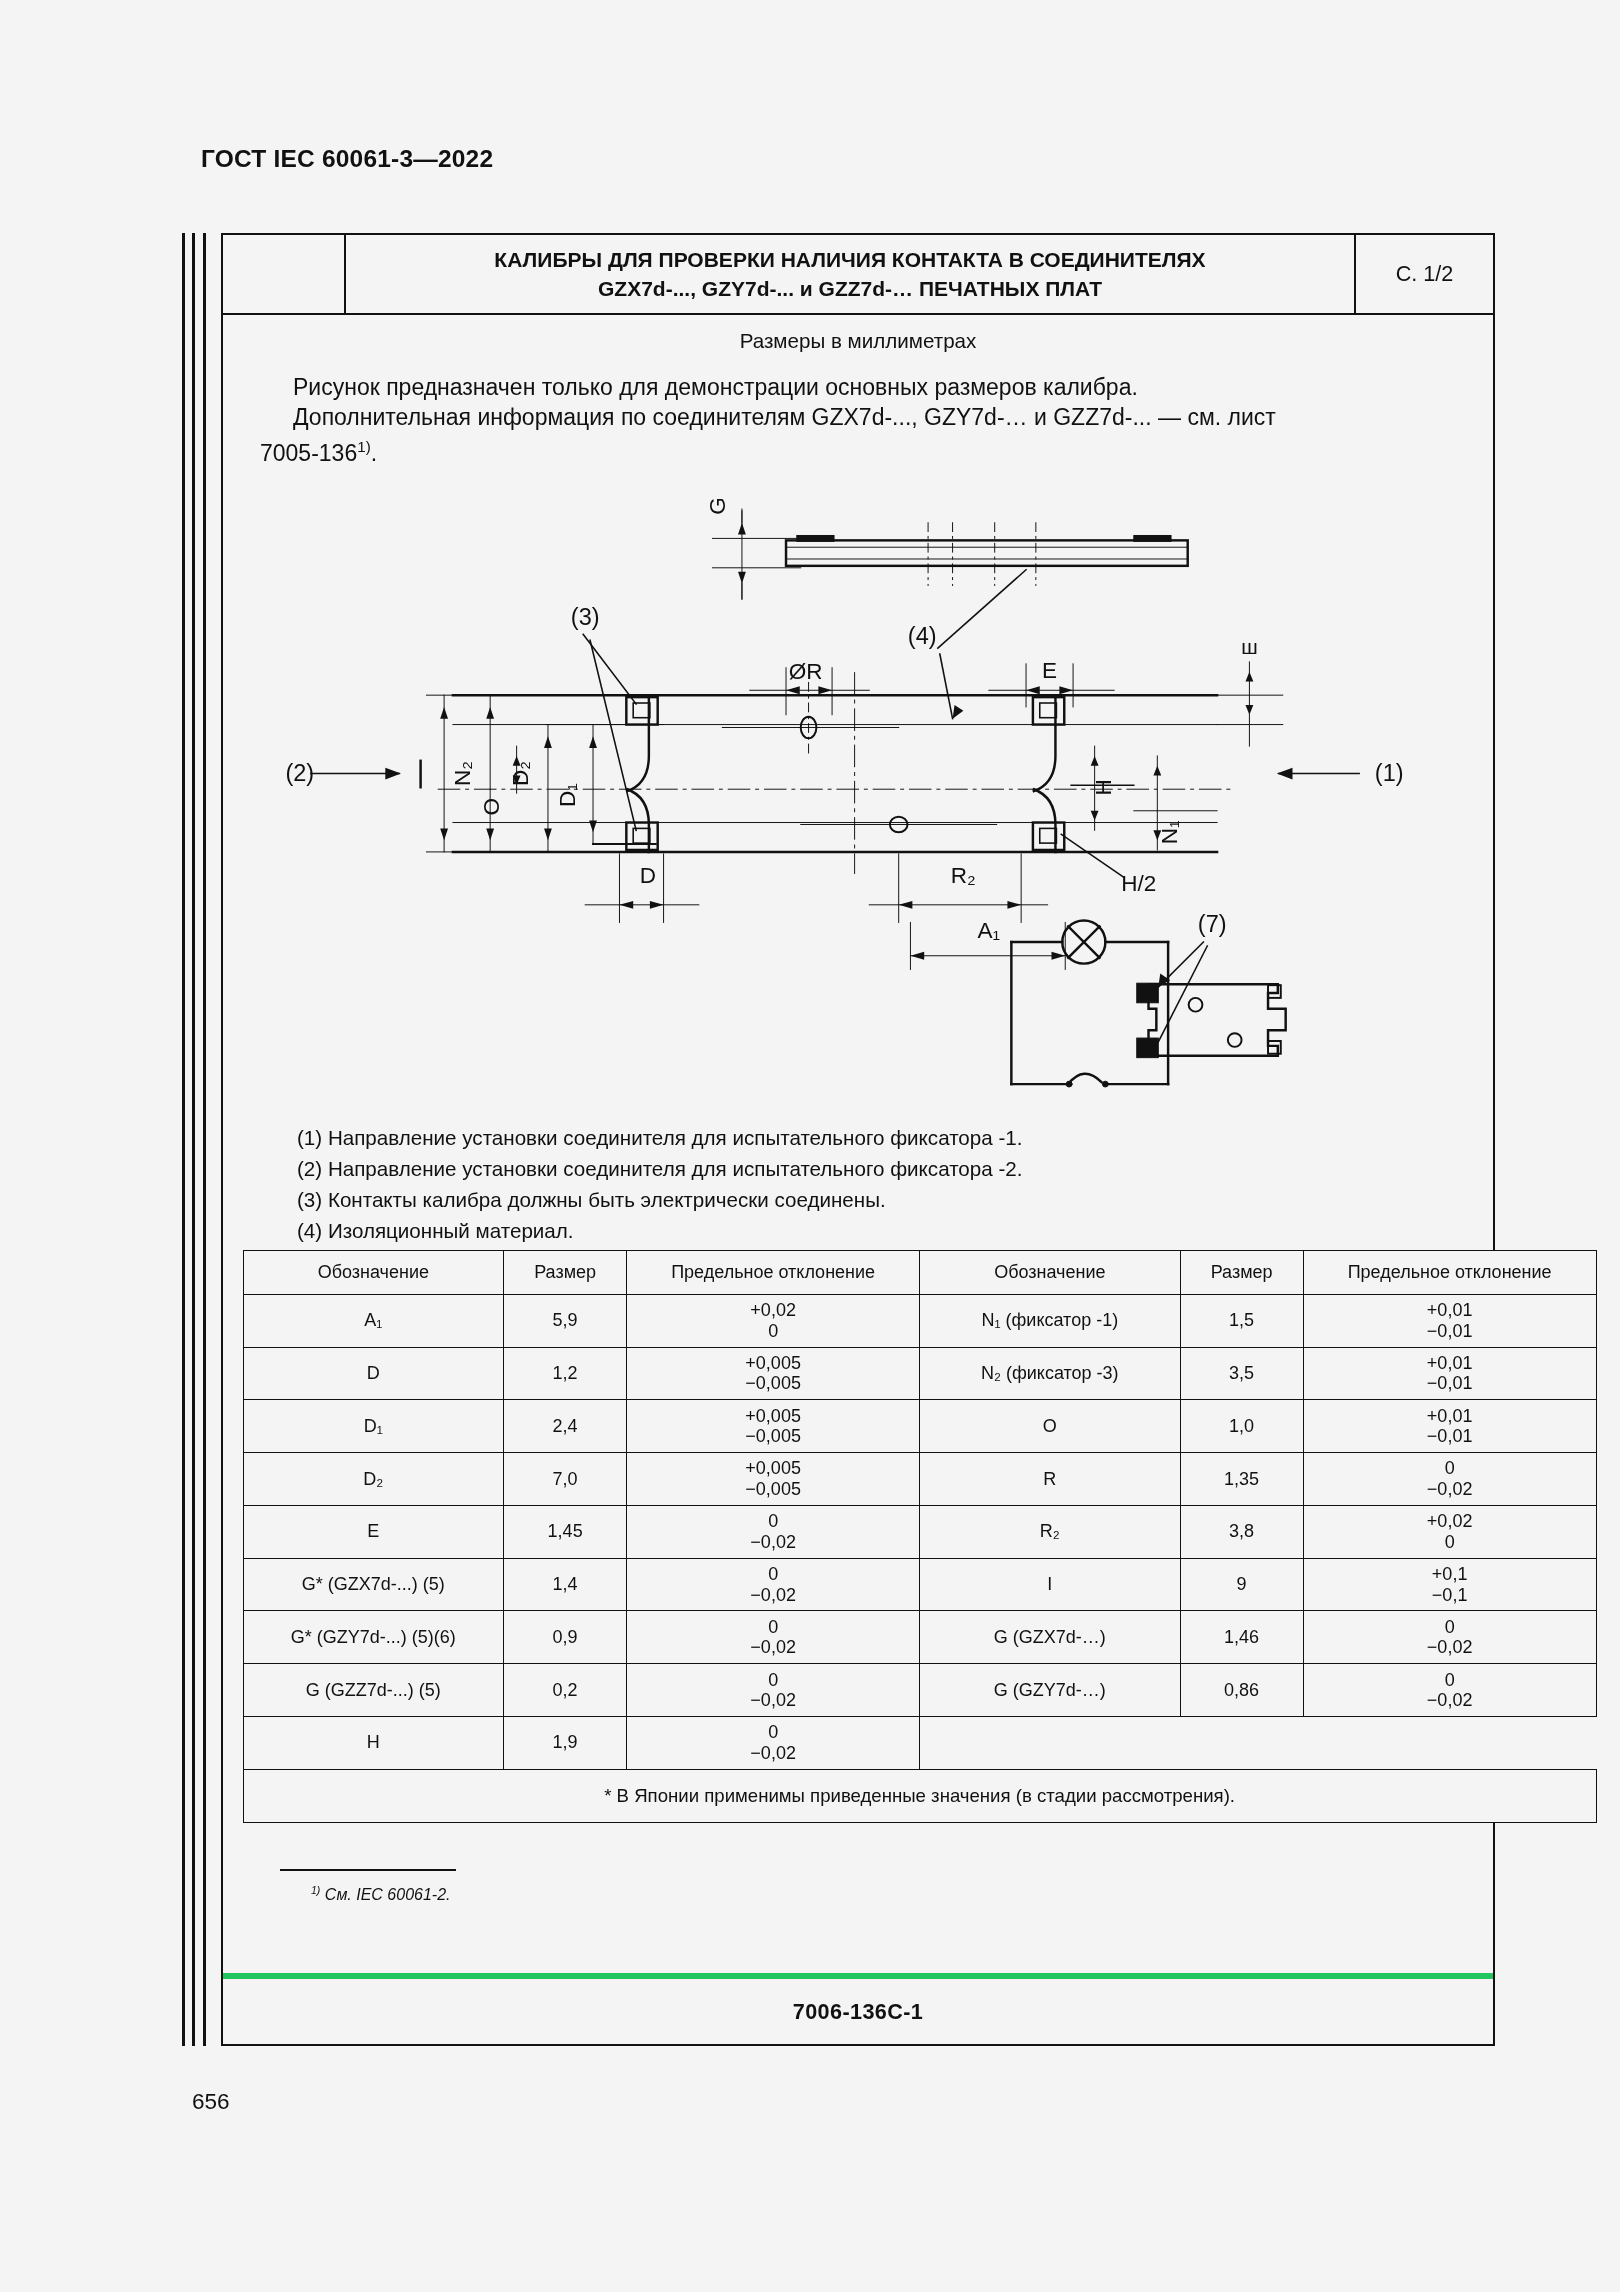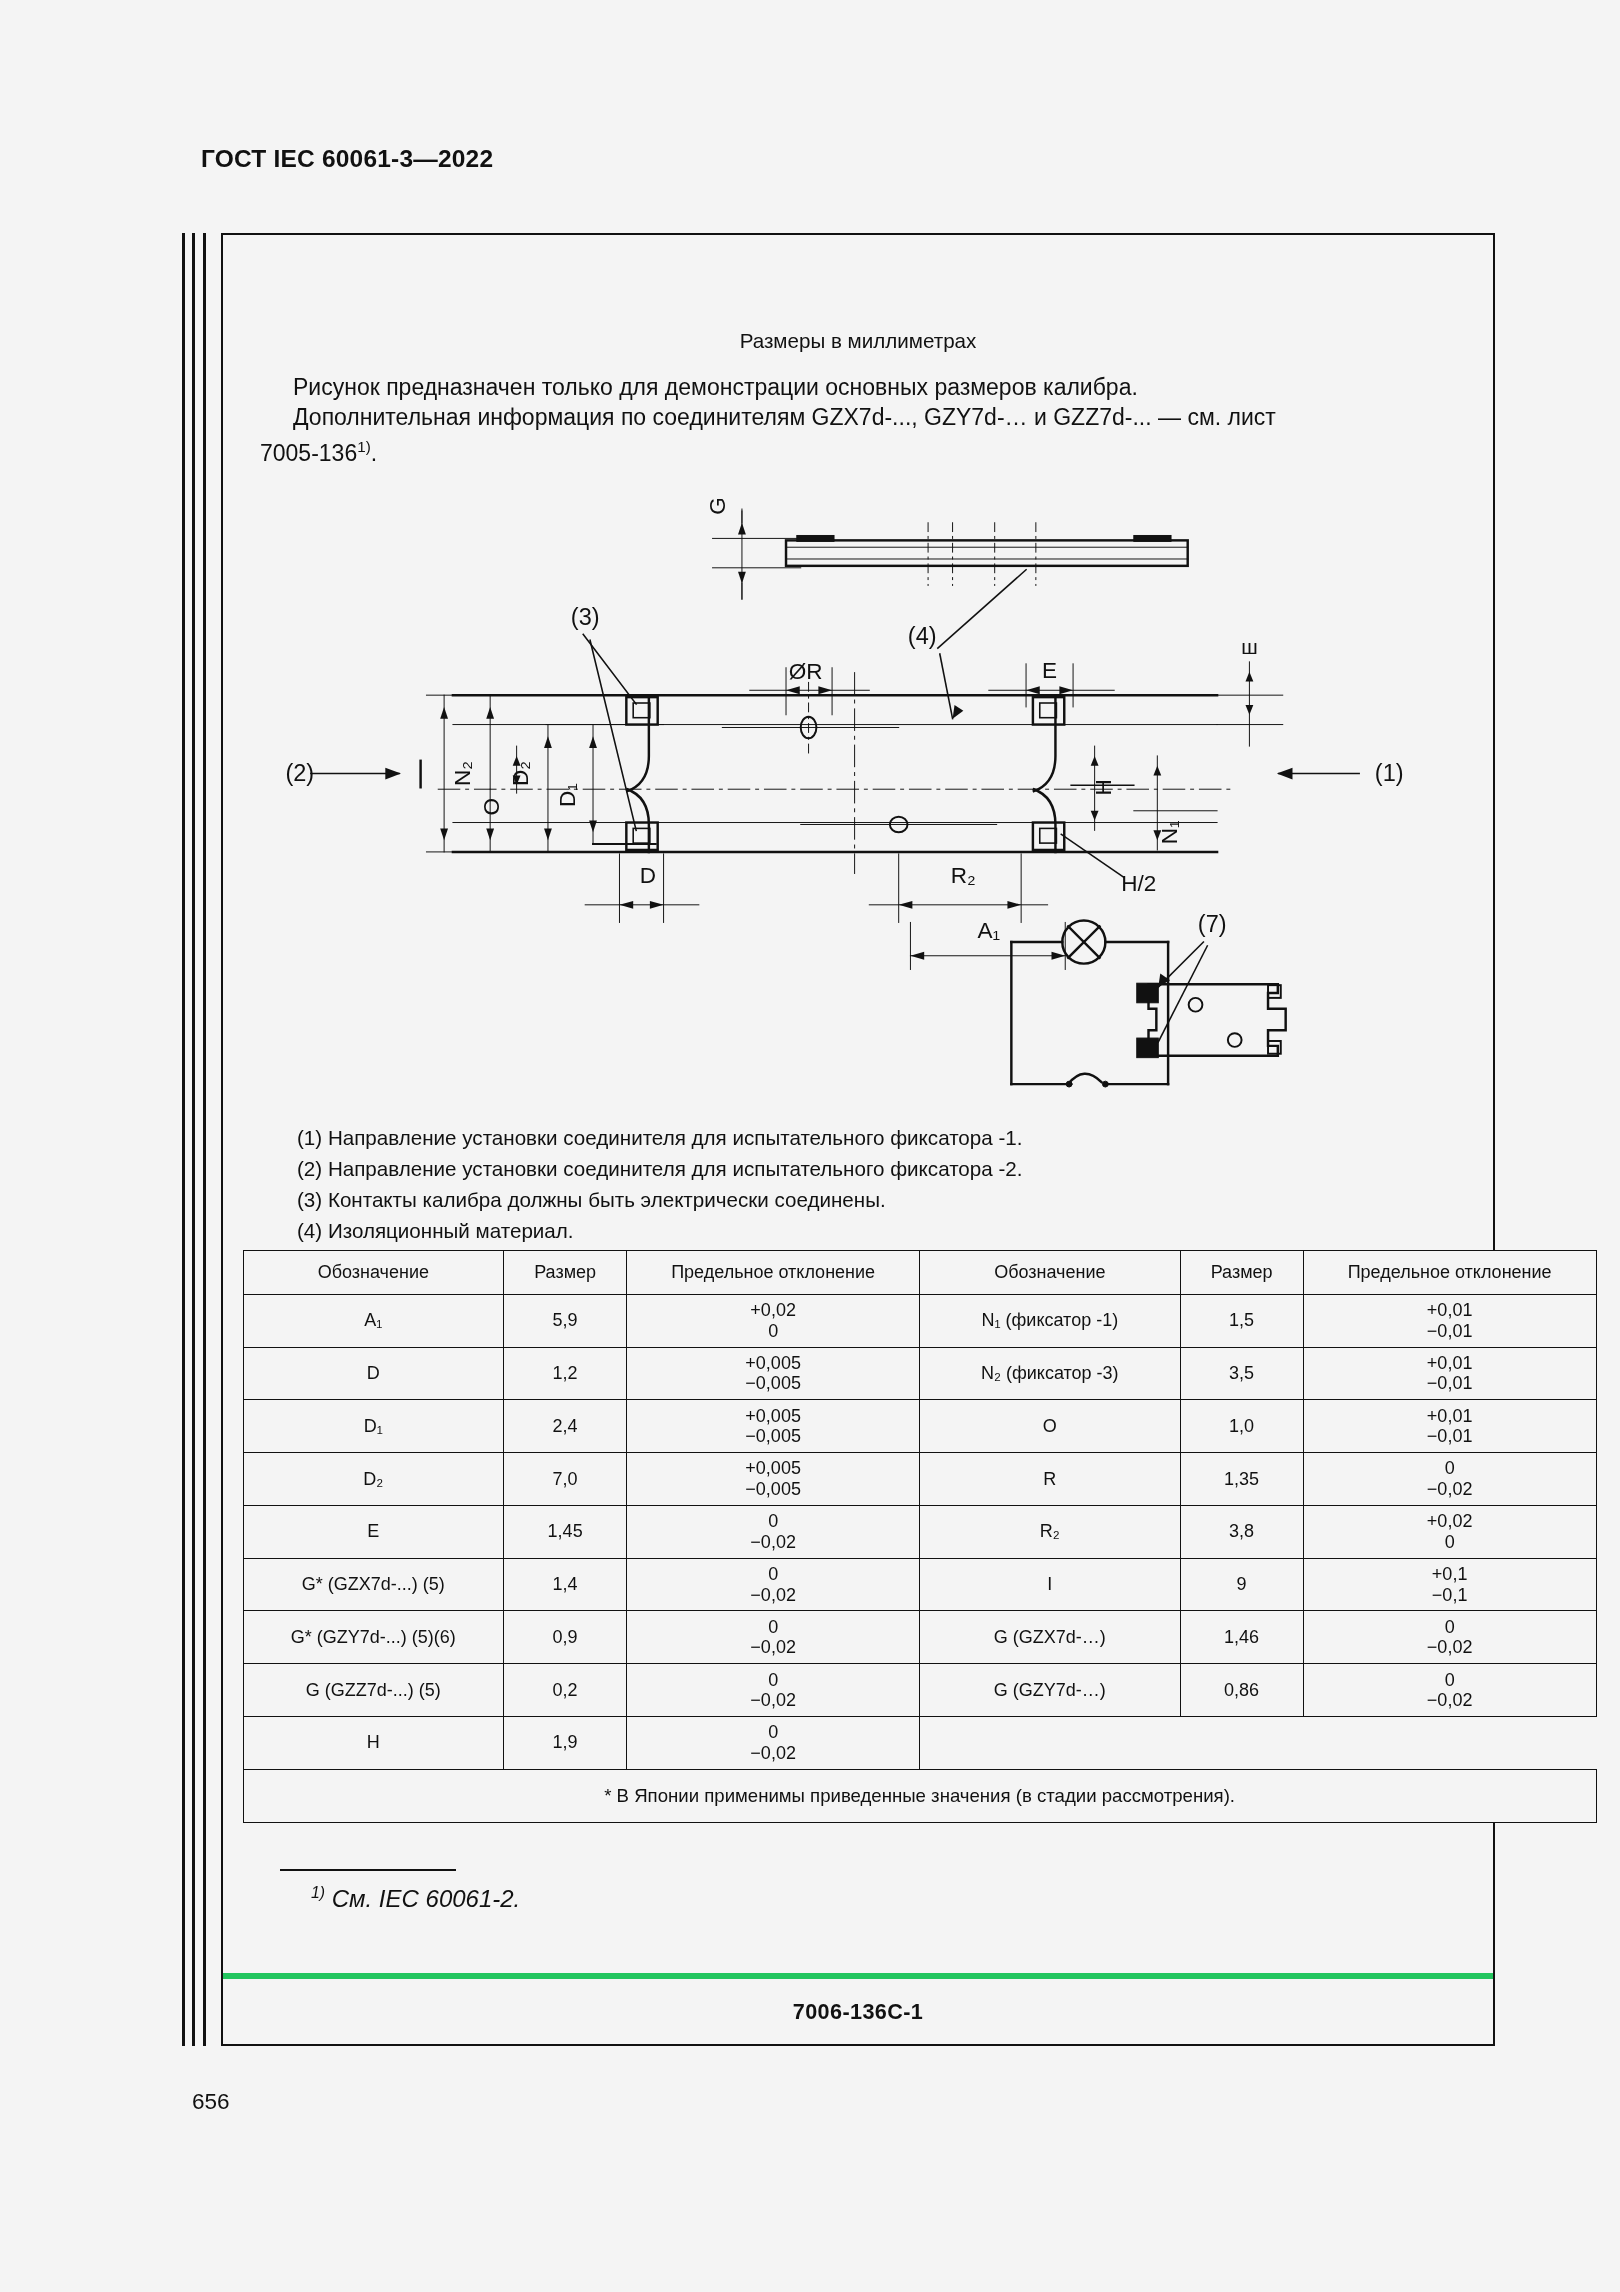--- a/index.html
+++ b/index.html
@@ -92,21 +92,21 @@
   .c-size{width:90px;}
   .c-tol{width:221px;}
   .tol2{line-height:20.6px;}
   .noborder{border:none!important;}
   .starnote td{
     text-align:left;padding-left:25.5px;height:41px;font-size:18.6px;
   }
 
   
   .fnrule{position:absolute;left:57px;top:1634px;width:176px;height:2px;background:#111;}
-  .fnote{position:absolute;left:88px;top:1649px;font-size:24px;font-style:italic;}
+  .fnote{position:absolute;left:88px;top:1649px;font-size:16px;font-style:italic;}
 
   
   .footbox{
     position:absolute;left:0;bottom:0;width:100%;height:71px;
     border-top:6px solid #22c55e;box-sizing:border-box;
     display:flex;align-items:center;justify-content:center;
     font-weight:bold;font-size:21.6px;letter-spacing:0.4px;
   }
 
   
@@ -118,20 +118,28 @@
 <div class="page">
 
   <div class="runhead">ГОСТ IEC 60061-3—2022</div>
 
   <div class="spine1"></div>
   <div class="spine2"></div>
   <div class="spine3"></div>
 
   <div class="frame">
 
+    <div class="titlerow">
+      <div class="tb-left"></div>
+      <div class="tb-mid">
+        <div>КАЛИБРЫ ДЛЯ ПРОВЕРКИ НАЛИЧИЯ КОНТАКТА В СОЕДИНИТЕЛЯХ</div>
+        <div>GZX7d-..., GZY7d-... и GZZ7d-… ПЕЧАТНЫХ ПЛАТ</div>
+      </div>
+      <div class="tb-right">С. 1/2</div>
+    </div>
 
     <div class="units">Размеры в миллиметрах</div>
 
     <div class="intro">
       <p class="ind">Рисунок предназначен только для демонстрации основных размеров калибра.</p>
       <p class="ind"><span>Дополнительная информация по соединителям GZX7d-..., GZY7d-… и GZZ7d-... — см. лист</span></p>
       <p><span>7005-136</span><sup>1)</sup><span>.</span></p>
     </div>
 
     <div class="drawing">

